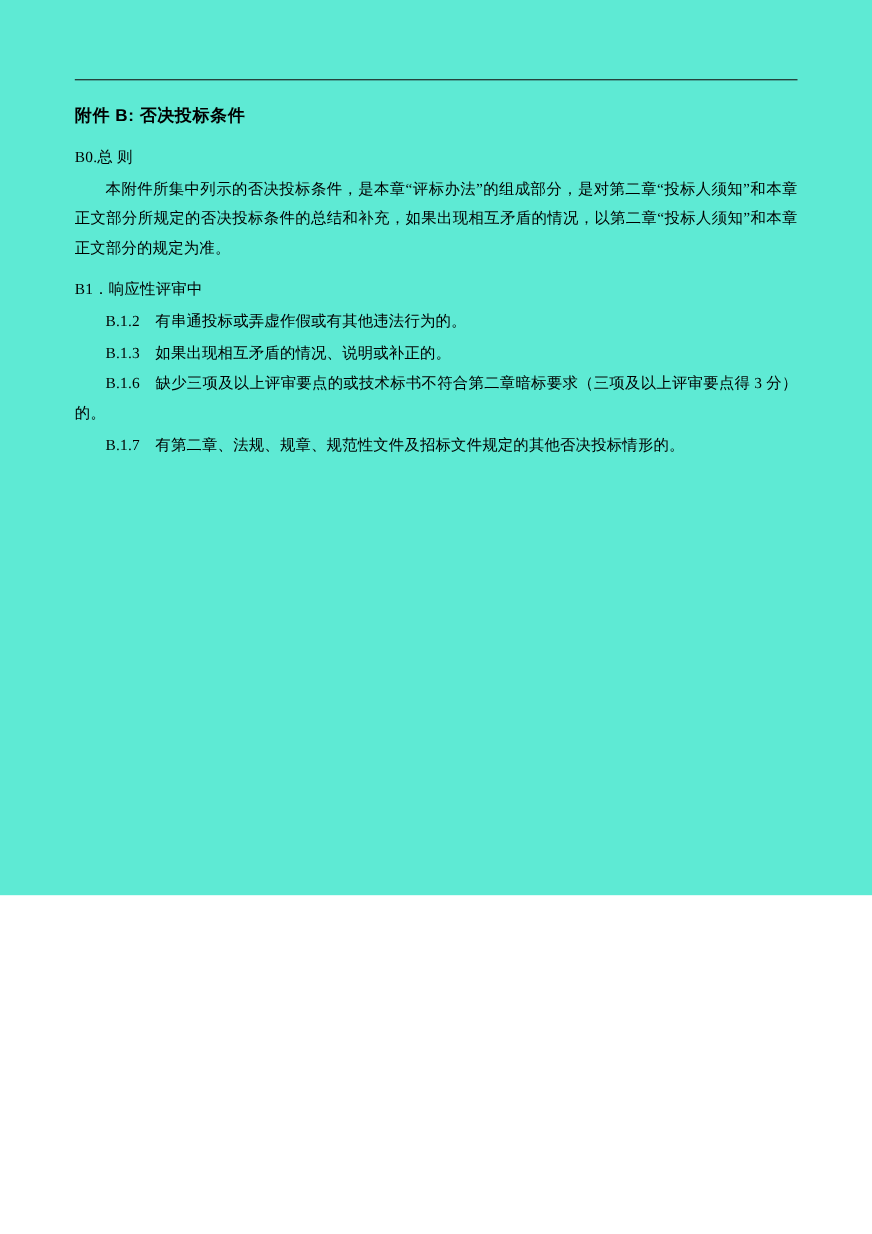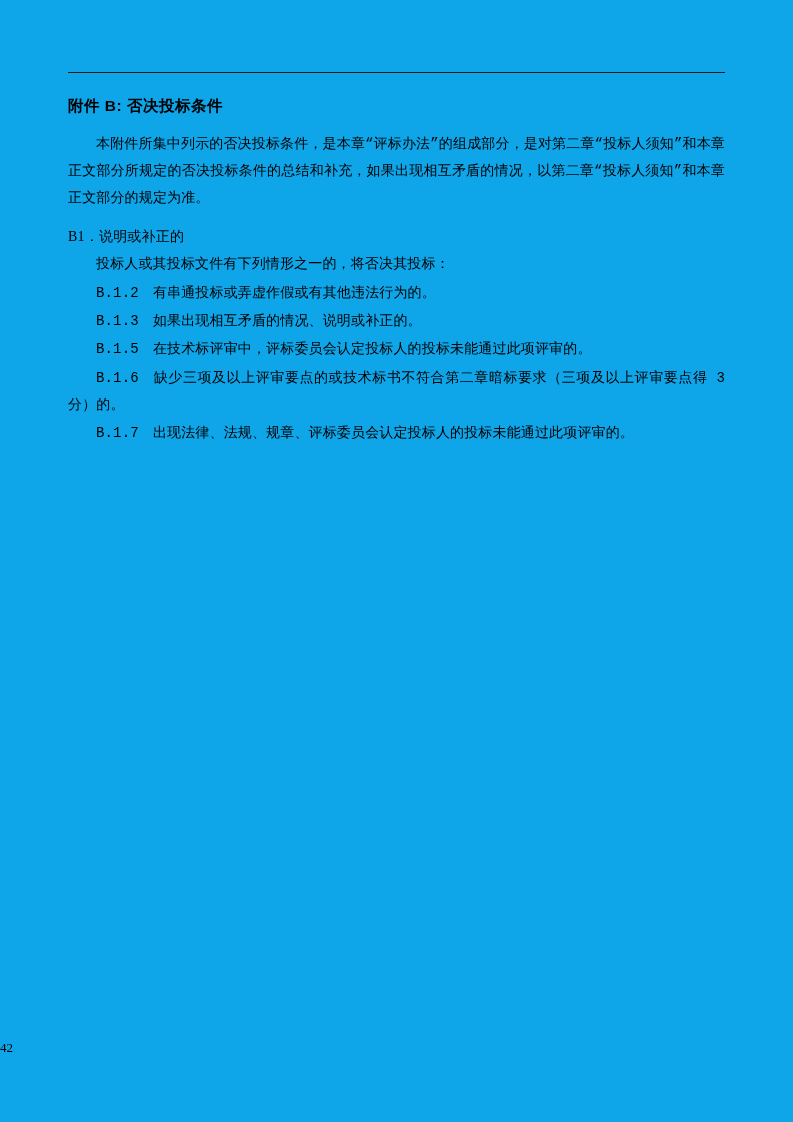--- a/index.html
+++ b/index.html
@@ -7,23 +7,23 @@
     padding: 0;
     background: #ffffff;
   }
   body {
     font-family: "Liberation Serif", "DejaVu Serif", serif;
     color: #000000;
   }
   .page {
     position: relative;
     width: 793px;
-    height: 1122px;
+    height: 814px;
     margin: 0 auto;
-    background: #0ea5e9;
+    background: #5eead4;
     box-sizing: border-box;
     overflow: hidden;
   }
   .content {
     position: absolute;
     left: 68px;
     top: 72px;
     width: 657px;
   }
   .header-rule {
@@ -46,21 +46,20 @@
     margin: 6px 0 2px 0;
     letter-spacing: 0.2px;
   }
   p.para {
     font-size: 14px;
     line-height: 1.95;
     margin: 0 0 1px 0;
     text-align: justify;
     text-justify: inter-ideograph;
     letter-spacing: 0.15px;
-    font-family: Liberation Mono, monospace;
   }
   p.indent {
     text-indent: 2em;
   }
   .spacer-sm {
     height: 4px;
   }
   .page-number {
     position: absolute;
     left: 0;
@@ -74,28 +73,27 @@
 </head>
 <body>
 
 <div class="page">
   <div class="content">
 
     <hr class="header-rule">
 
     <h1 class="doc-title">附件 B: 否决投标条件</h1>
 
+    <div class="sec-head">B0.总    则</div>
     <p class="para indent">本附件所集中列示的否决投标条件，是本章“评标办法”的组成部分，是对第二章“投标人须知”和本章正文部分所规定的否决投标条件的总结和补充，如果出现相互矛盾的情况，以第二章“投标人须知”和本章正文部分的规定为准。</p>
 
     <div class="spacer-sm"></div>
 
-    <div class="sec-head">B1．说明或补正的</div>
-    <p class="para indent">投标人或其投标文件有下列情形之一的，将否决其投标：</p>
+    <div class="sec-head">B1．响应性评审中</div>
     <p class="para indent">B.1.2　有串通投标或弄虚作假或有其他违法行为的。</p>
     <p class="para indent">B.1.3　如果出现相互矛盾的情况、说明或补正的。</p>
-    <p class="para indent">B.1.5　在技术标评审中，评标委员会认定投标人的投标未能通过此项评审的。</p>
     <p class="para indent">B.1.6　缺少三项及以上评审要点的或技术标书不符合第二章暗标要求（三项及以上评审要点得 3 分）的。</p>
-    <p class="para indent">B.1.7　出现法律、法规、规章、评标委员会认定投标人的投标未能通过此项评审的。</p>
+    <p class="para indent">B.1.7　有第二章、法规、规章、规范性文件及招标文件规定的其他否决投标情形的。</p>
 
   </div>
 
   <div class="page-number">42</div>
 </div>
 
 </body></html>

